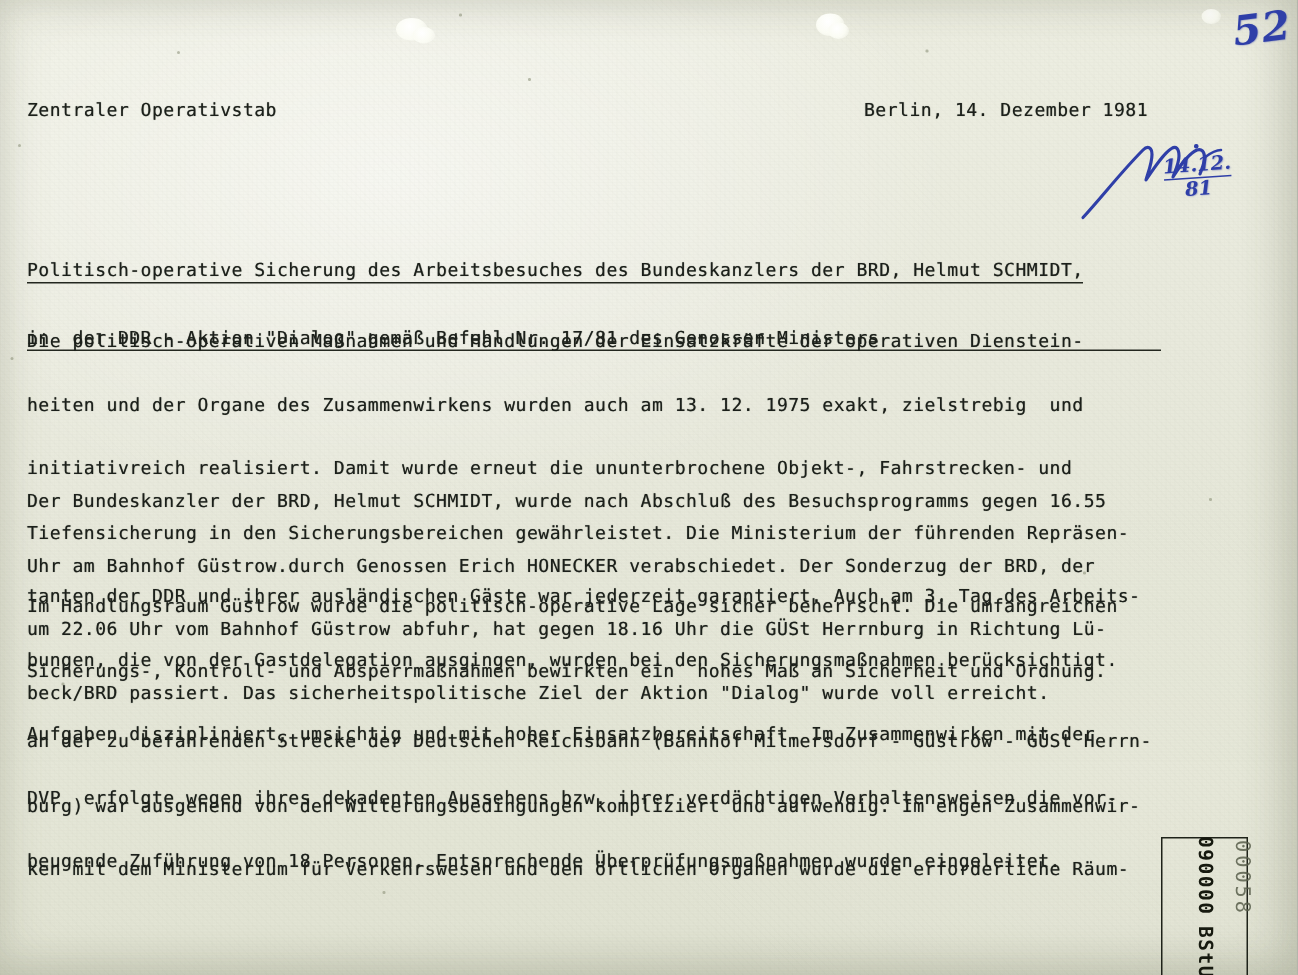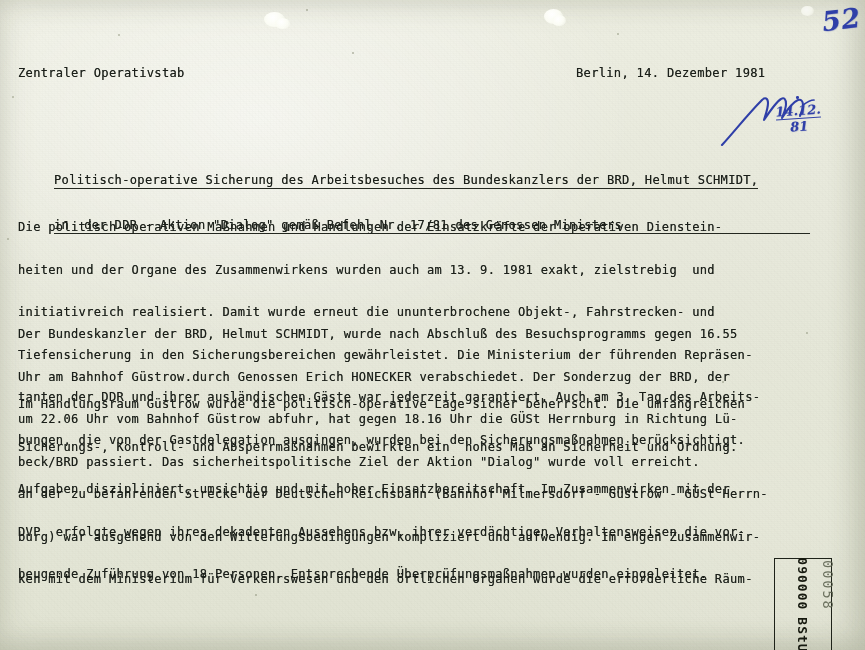--- a/index.html
+++ b/index.html
@@ -62,21 +62,21 @@
     font-size: 12px;
     line-height: 14.15px;
     letter-spacing: .35px;
     color: #1b1f1a;
     text-shadow: 0 0 .6px rgba(40,46,36,.55), .25px .2px .4px rgba(60,66,52,.3);
   }
 
   #dept   { left: 18px;  top: 66px;  }
   #place  { left: 576px; top: 66px;  }
 
-  #title  { left: 18px;  top: 145px; margin-left: 36px; }
+  #title  { left: 18px;  top: 145px; }
   #title .ln { display: block; }
   #title .ul {
     display: inline-block;
     border-bottom: 1.4px solid #23271f;
     padding-bottom: 1px;
   }
   #title .ul2 {
     display: inline-block;
     border-bottom: 1.4px solid #23271f;
     padding-bottom: 1px;
@@ -238,21 +238,21 @@
 
     <div class="tw" id="place">Berlin, 14. Dezember 1981</div>
 
     <div class="tw" id="title">
       <span class="ln"><span class="ul">Politisch-operative Sicherung des Arbeitsbesuches des Bundeskanzlers der BRD, Helmut SCHMIDT,</span></span>
       <span class="ln"><span class="ul2">in  der DDR - Aktion "Dialog" gemäß Befehl Nr. 17/81 des Genossen Ministers</span></span>
     </div>
 
     <div class="tw para" id="p1">
       <span class="ln">Die politisch-operativen Maßnahmen und Handlungen der Einsatzkräfte der operativen Dienstein-</span>
-      <span class="ln">heiten und der Organe des Zusammenwirkens wurden auch am 13. 9. 1981 exakt, zielstrebig  und</span>
+      <span class="ln">heiten und der Organe des Zusammenwirkens wurden auch am 13. 12. 1975 exakt, zielstrebig  und</span>
       <span class="ln">initiativreich realisiert. Damit wurde erneut die ununterbrochene Objekt-, Fahrstrecken- und</span>
       <span class="ln">Tiefensicherung in den Sicherungsbereichen gewährleistet. Die Ministerium der führenden Repräsen-</span>
       <span class="ln">tanten der DDR und ihrer ausländischen Gäste war jederzeit garantiert. Auch am 3. Tag des Arbeits-</span>
       <span class="ln">bungen, die von der Gastdelegation ausgingen, wurden bei den Sicherungsmaßnahmen berücksichtigt.</span>
     </div>
 
     <div class="tw para" id="p2">
       <span class="ln">Der Bundeskanzler der BRD, Helmut SCHMIDT, wurde nach Abschluß des Besuchsprogramms gegen 16.55</span>
       <span class="ln">Uhr am Bahnhof Güstrow.durch Genossen Erich HONECKER verabschiedet. Der Sonderzug der BRD, der</span>
       <span class="ln">um 22.06 Uhr vom Bahnhof Güstrow abfuhr, hat gegen 18.16 Uhr die GÜSt Herrnburg in Richtung Lü-</span>

